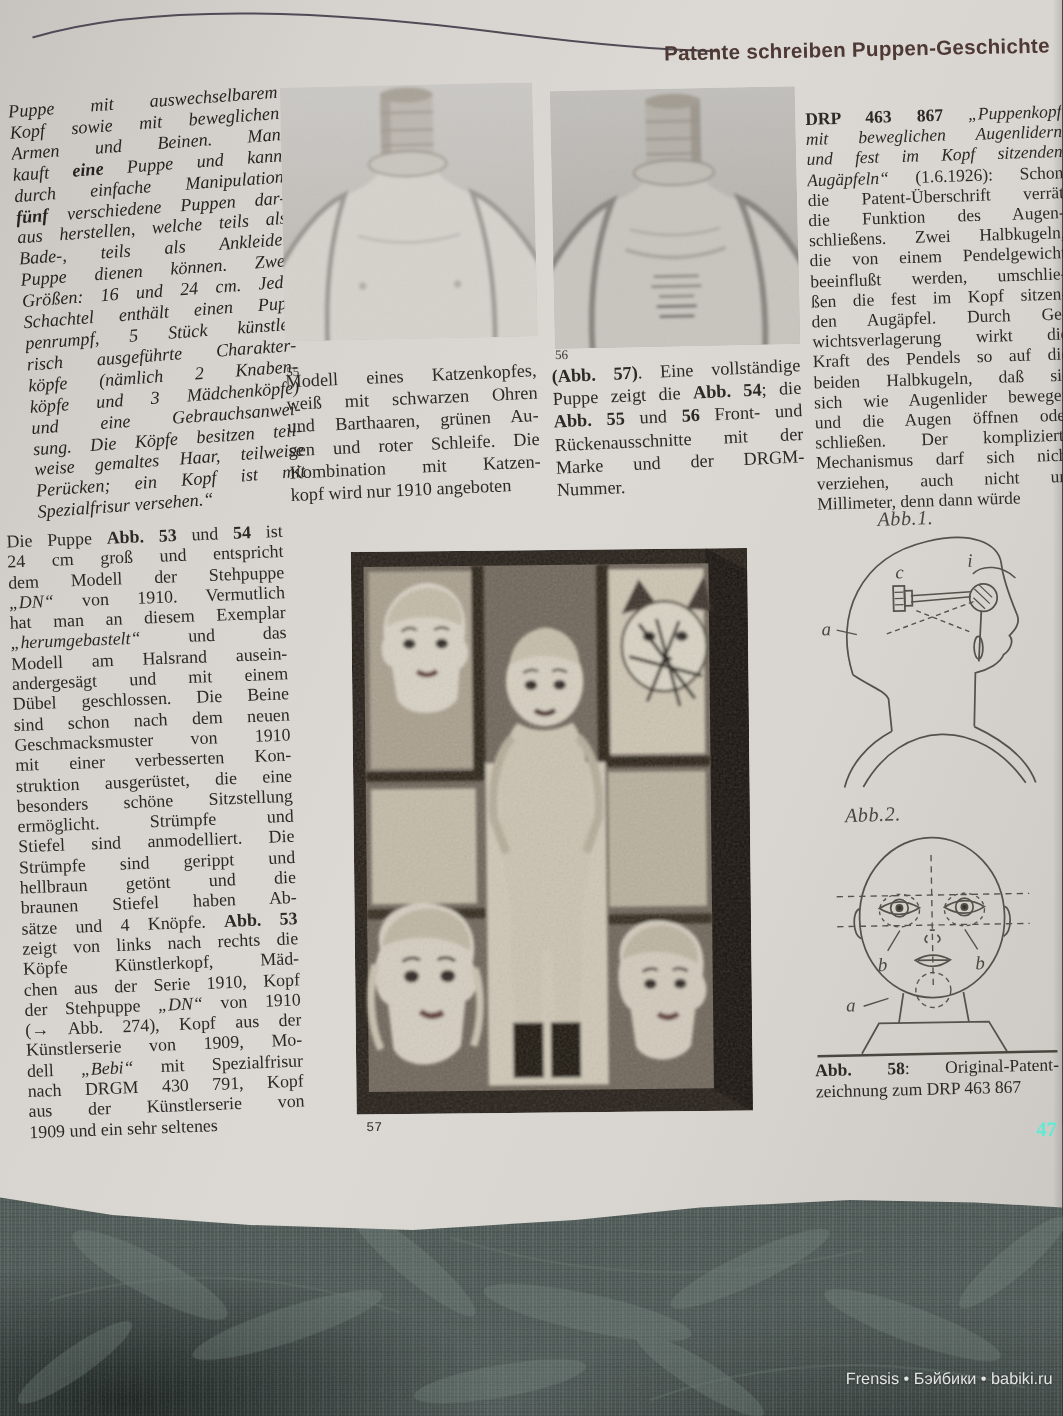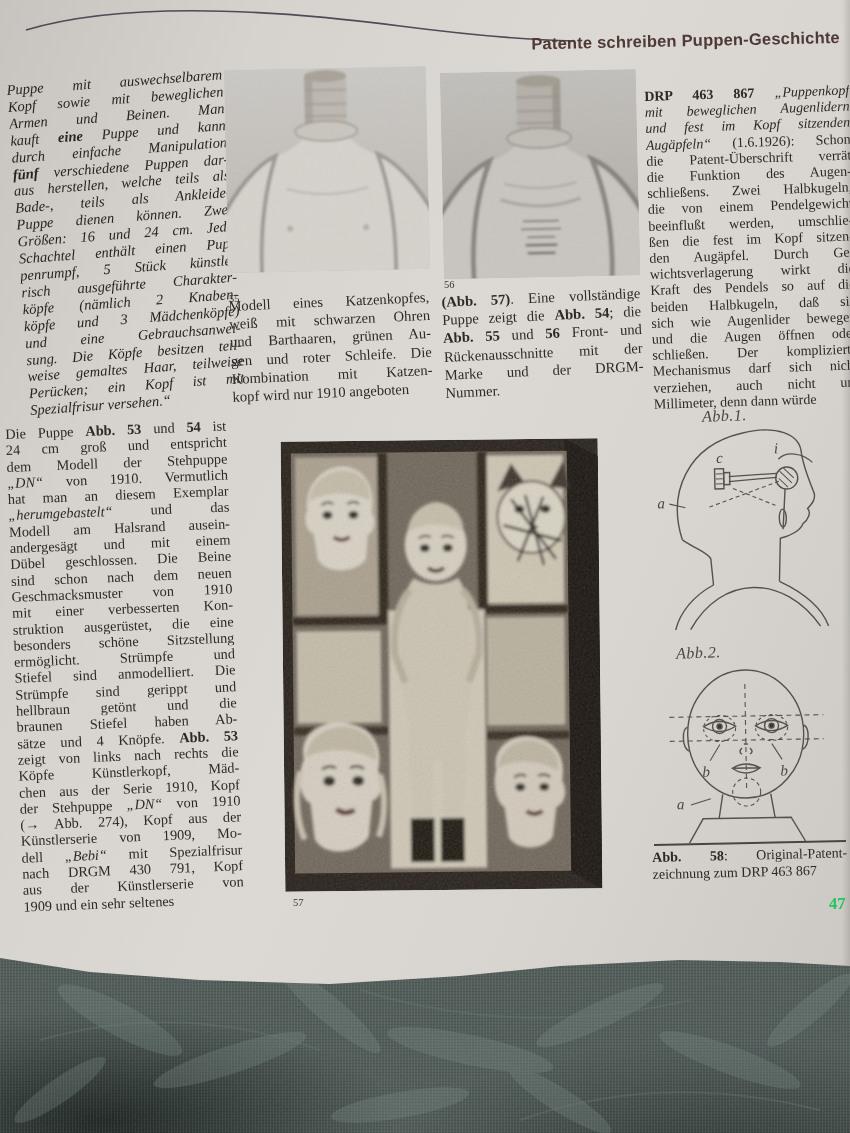--- a/index.html
+++ b/index.html
@@ -44,21 +44,21 @@
     transform:rotate(-1.8deg);transform-origin:0 0;}
   
   .fig{position:absolute;}
   .figlabel{position:absolute;font-size:10.5px;color:#3a3632;}
   .abblabel{position:absolute;font-style:italic;font-size:16px;color:#4b463f;
     transform:rotate(-2deg);letter-spacing:.5px;}
   #caption-rule{position:absolute;left:654px;top:842px;width:192px;height:1.6px;
     background:#4a463f;transform:rotate(-1.2deg);}
   #caption{left:652px;top:849px;width:195px;font-size:14px;line-height:17px;
     transform:rotate(-1.4deg);transform-origin:0 0;}
-  #pagenum{position:absolute;left:829px;top:894px;font-weight:bold;font-size:16.5px;color:#22c55e;}
+  #pagenum{position:absolute;left:829px;top:894px;font-weight:bold;font-size:16.5px;color:#5eead4;}
   
   #watermark{position:absolute;right:8px;top:1095px;width:260px;text-align:right;
     font-family:"Liberation Sans","DejaVu Sans",sans-serif;font-size:13px;
     color:rgba(252,252,252,.88);text-shadow:0 0 2px rgba(0,0,0,.4);}
 </style>
 </head>
 <body>
 
 <div id="stage">
 
@@ -336,21 +336,21 @@
         <path d="M 212 330 C 208 306 230 294 250 298 C 272 302 282 318 278 342 C 284 352 280 366 272 368 L 268 398 C 258 412 232 412 224 398 L 220 368 C 212 364 208 344 212 330 Z" fill="#d2cabb"></path>
         <path d="M 214 328 C 216 308 236 298 252 302 C 268 306 276 318 274 332 C 256 320 230 320 214 328 Z" fill="#bdb4a0"></path>
         <ellipse cx="236" cy="348" rx="5" ry="4" fill="#2e2820"></ellipse>
         <ellipse cx="260" cy="348" rx="5" ry="4" fill="#2e2820"></ellipse>
         <path d="M 230 338 q 6 -4 12 -1 M 254 337 q 6 -3 12 1" stroke="#3a332a" stroke-width="2.2" fill="none"></path>
         <path d="M 242 372 q 8 6 16 0" stroke="#5e3a34" stroke-width="4.5" fill="none"></path>
       </g>
       <rect width="317" height="450" filter="url(#gnoise)" opacity="0.22"></rect>
     </svg>
   </div>
-  <div class="figlabel" style="left:293px;top:897px;">57</div>
+  <div class="figlabel" style="left:293px;top:897px;font-family:Liberation Mono, monospace;">57</div>
 
   <div class="abblabel" style="left:702px;top:407px;">Abb.1.</div>
   <div class="fig" style="left:652px;top:418px;transform:rotate(-1.5deg);">
     <svg width="198" height="212" viewBox="0 0 198 212" font-family="Liberation Serif, DejaVu Serif, serif">
       <g fill="none" stroke="#56514b" stroke-width="1.4">
         <path d="M 30 120 C 16 72 38 26 92 15 C 128 7 149 18 151 34 C 152 46 156 58 162 74 C 166 82 160 88 156 92 C 160 96 156 104 151 107 C 148 114 138 119 128 121 L 126 164"></path>
         <path d="M 30 120 C 44 130 56 134 58 140 L 60 166"></path>
         <path d="M 60 166 C 40 176 26 192 21 210"></path>
         <path d="M 126 164 C 150 176 168 192 174 210"></path>
         <path d="M 36 210 C 68 156 130 156 166 210"></path>
@@ -415,14 +415,15 @@
   </div>
 
   <div id="caption-rule"></div>
   <div id="caption" class="col">
     <div class="tl"><b>Abb. 58</b>: Original-Patent-</div>
     <div class="tl tl-last">zeichnung zum DRP 463 867</div>
   </div>
 
   <div id="pagenum">47</div>
 
+  <div id="watermark">Frensis • Бэйбики • babiki.ru</div>
 
 </div>
 
 </body></html>

